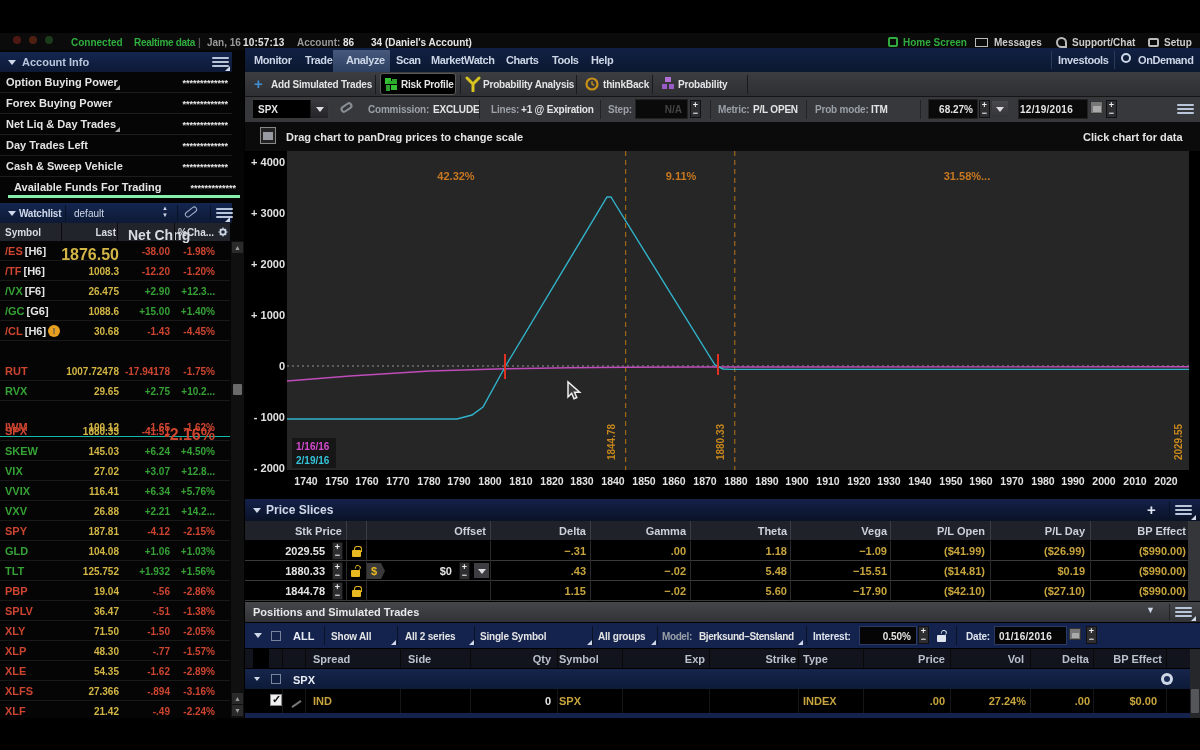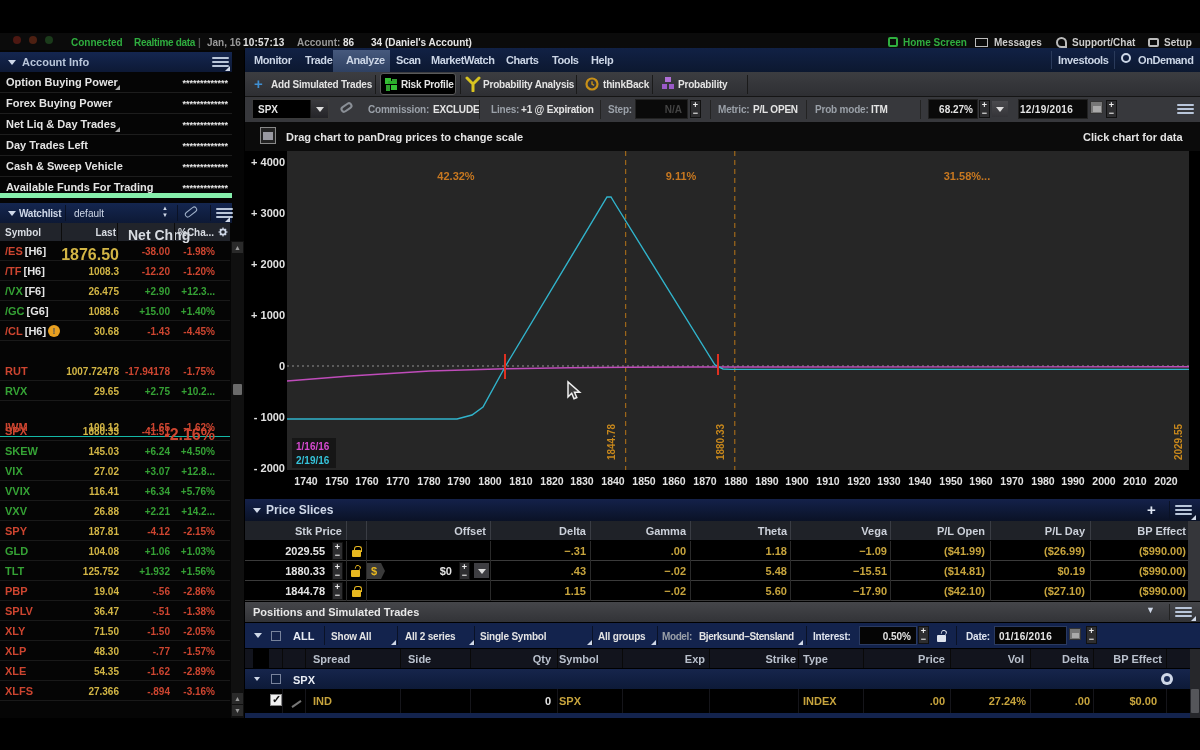--- a/index.html
+++ b/index.html
@@ -71,21 +71,21 @@
       <span class="a" style="right:4px;top:6px;color:#e8e8e8;font-size:9px;letter-spacing:0px;">*************</span>
     </div>
 <div class="a" style="left:0;top:85px;width:232px;height:21px;border-bottom:1px solid #1d1d1d;">
       <span class="a wht" style="left:6px;top:4px;">Day Trades Left</span>
       <span class="a" style="right:4px;top:6px;color:#e8e8e8;font-size:9px;letter-spacing:0px;">*************</span>
     </div>
 <div class="a" style="left:0;top:106px;width:232px;height:21px;border-bottom:1px solid #1d1d1d;">
       <span class="a wht" style="left:6px;top:4px;">Cash &amp; Sweep Vehicle</span>
       <span class="a" style="right:4px;top:6px;color:#e8e8e8;font-size:9px;letter-spacing:0px;">*************</span>
     </div>
-<div class="a" style="left:0;top:127px;width:232px;height:21px;border-bottom:5px solid #86efac;">
+<div class="a" style="left:8px;top:127px;width:232px;height:21px;border-bottom:3px solid #86efac;">
       <span class="a wht" style="left:6px;top:4px;">Available Funds For Trading</span>
       <span class="a" style="right:4px;top:6px;color:#e8e8e8;font-size:9px;letter-spacing:0px;">*************</span>
     </div>
 <div class="a navy" style="left:0;top:153px;width:232px;height:20px;">
       <span class="chv" style="position:absolute;left:8px;top:8px;"></span>
       <span class="a" style="left:19px;top:5px;color:#cfd8e8;font-size:10px;letter-spacing:-0.2px;">Watchlist</span>
       <div class="sep" style="left:65px;top:2px;height:16px;background:#0a1226;"></div>
       <span class="a" style="left:74px;top:5px;color:#cfd8e8;font-size:10px;font-weight:normal;">default</span>
       <span class="a" style="left:162px;top:2px;color:#cfd8e8;font-size:6px;line-height:7px;">▲<br>▼</span>
       <div class="sep" style="left:177px;top:2px;height:16px;background:#0a1226;"></div>
@@ -236,20 +236,26 @@
       <span class="a" style="left:5px;top:4px;"><span class="red">XLE</span><span class="wht" style="margin-left:2px;"></span></span>
       <span class="a r ylw" style="left:29px;top:5px;width:90px;font-size:10px;">54.35</span>
       <span class="a r red" style="left:100px;top:5px;width:70px;font-size:10px;">-1.62</span>
       <span class="a r red" style="left:145px;top:5px;width:70px;font-size:10px;">-2.89%</span>
     </div>
 <div class="a" style="left:0;top:631px;width:230px;height:20px;border-bottom:1px solid #191919;">
       <span class="a" style="left:5px;top:4px;"><span class="red">XLFS</span><span class="wht" style="margin-left:2px;"></span></span>
       <span class="a r ylw" style="left:29px;top:5px;width:90px;font-size:10px;">27.366</span>
       <span class="a r red" style="left:100px;top:5px;width:70px;font-size:10px;">-.894</span>
       <span class="a r red" style="left:145px;top:5px;width:70px;font-size:10px;">-3.16%</span>
+    </div>
+<div class="a" style="left:0;top:651px;width:230px;height:20px;border-bottom:1px solid #191919;">
+      <span class="a" style="left:5px;top:4px;"><span class="red">XLF</span><span class="wht" style="margin-left:2px;"></span></span>
+      <span class="a r ylw" style="left:29px;top:5px;width:90px;font-size:10px;">21.42</span>
+      <span class="a r red" style="left:100px;top:5px;width:70px;font-size:10px;">-.49</span>
+      <span class="a r red" style="left:145px;top:5px;width:70px;font-size:10px;">-2.24%</span>
     </div>
 <div class="a" style="left:231px;top:191px;width:13px;height:477px;background:#101010;">
       <div class="a" style="left:1px;top:1px;width:11px;height:11px;background:#2a2a2a;color:#999;font-size:7px;text-align:center;line-height:11px;">▲</div>
       <div class="a" style="left:2px;top:143px;width:9px;height:11px;background:#6a6a6a;border-radius:1px;"></div>
       <div class="a" style="left:1px;top:452px;width:11px;height:11px;background:#2a2a2a;color:#999;font-size:7px;text-align:center;line-height:11px;">▲</div>
       <div class="a" style="left:1px;top:464px;width:11px;height:11px;background:#2a2a2a;color:#999;font-size:7px;text-align:center;line-height:11px;">▼</div>
     </div>
 </div>
 <div class="a" style="left:245px;top:48px;width:955px;height:670px;background:#000;">
 <div class="a" style="left:0;top:0;width:955px;height:24px;background:linear-gradient(#112145,#0c1830);">

